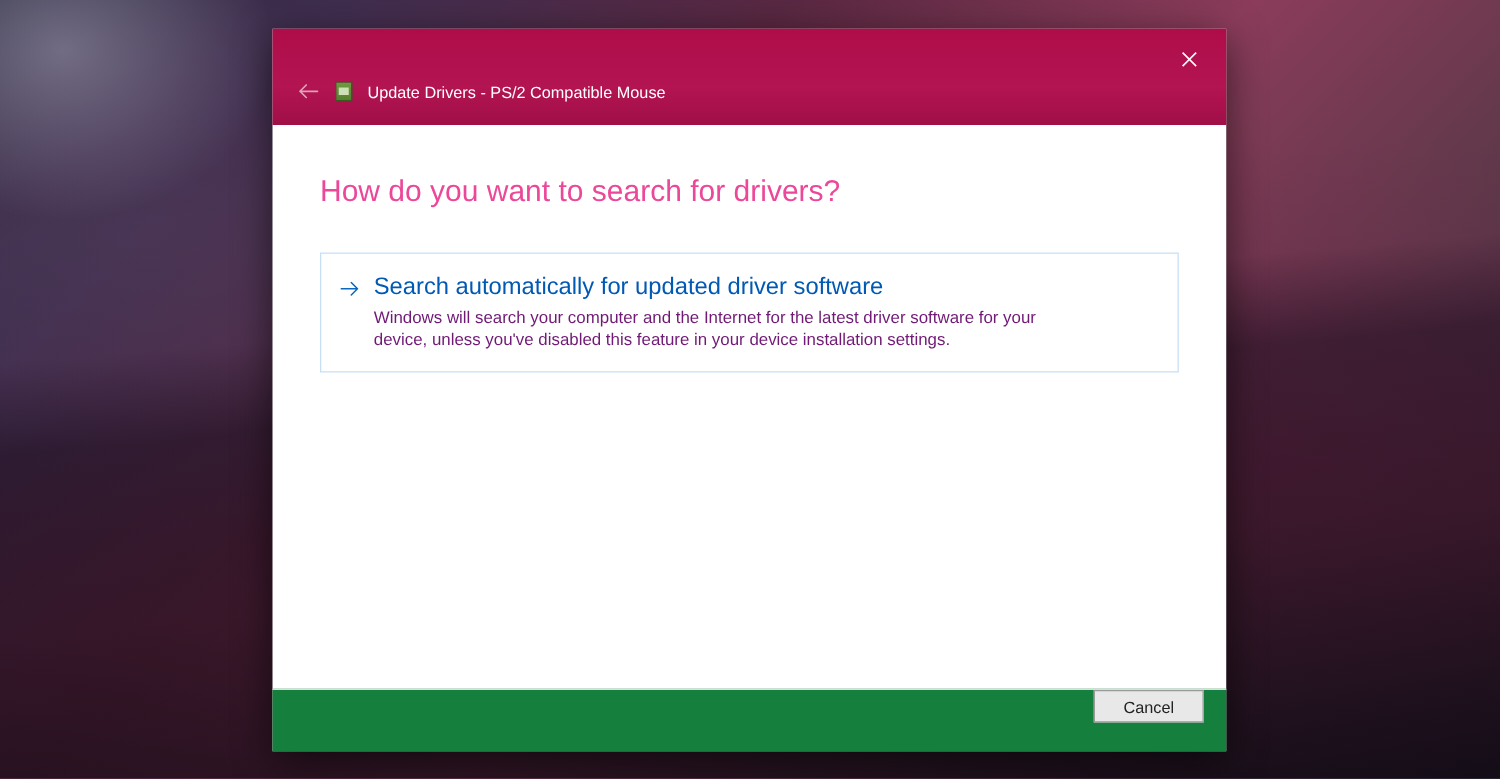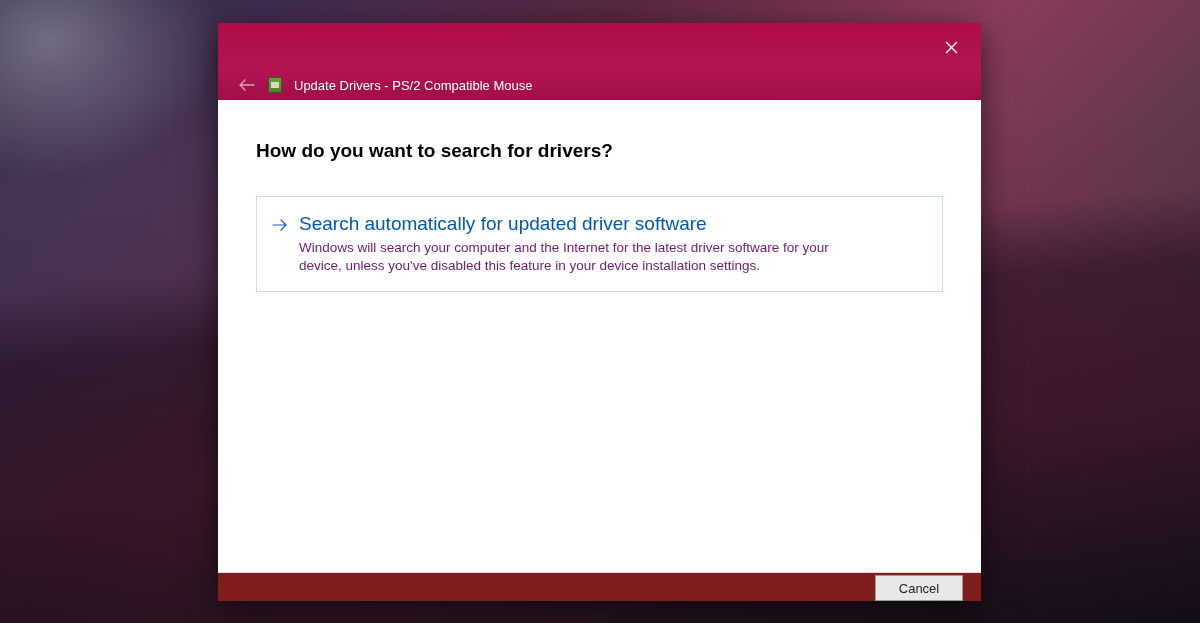--- a/index.html
+++ b/index.html
@@ -61,21 +61,21 @@
       height: 32px;
       display: flex;
       align-items: center;
       justify-content: center;
       cursor: pointer;
     }
     .close-btn svg { width: 13px; height: 13px; }
 
     .title-row {
       position: absolute;
-      top: 53px;
+      top: 41px;
       left: 20px;
       display: flex;
       align-items: center;
       gap: 12px;
       color: #fff;
       font-size: 13px;
     }
     .back-arrow {
       width: 18px;
       height: 18px;
@@ -104,23 +104,23 @@
       background: #cde0b8;
     }
 
     .body {
       flex: 1;
       padding: 40px 38px 10px 38px;
       display: flex;
       flex-direction: column;
     }
     .prompt {
-      color: #000000;
-      font-size: 19px;
-      font-weight: 700;
+      color: #ec4899;
+      font-size: 24px;
+      font-weight: 400;
       margin-bottom: 34px;
     }
 
     .option {
       border: 1px solid transparent;
       padding: 16px 14px 16px 14px;
       margin-bottom: 22px;
       display: flex;
       gap: 10px;
       cursor: pointer;
@@ -146,25 +146,25 @@
       margin-bottom: 4px;
     }
     .option-desc {
       color: #701a75;
       font-size: 13.5px;
       line-height: 1.35;
       max-width: 540px;
     }
 
     .footer {
-      height: 29px;
-      background: #7f1d1d;
+      height: 50px;
+      background: #15803d;
       border-top: 1px solid #dcdcdc;
       display: flex;
-      align-items: flex-end;
+      align-items: flex-start;
       justify-content: flex-end;
       padding: 0 18px;
     }
     .cancel-btn {
       width: 88px;
       height: 26px;
       background: #e8e8e8;
       border: 1px solid #9a9a9a;
       font-size: 13px;
       color: #222;

